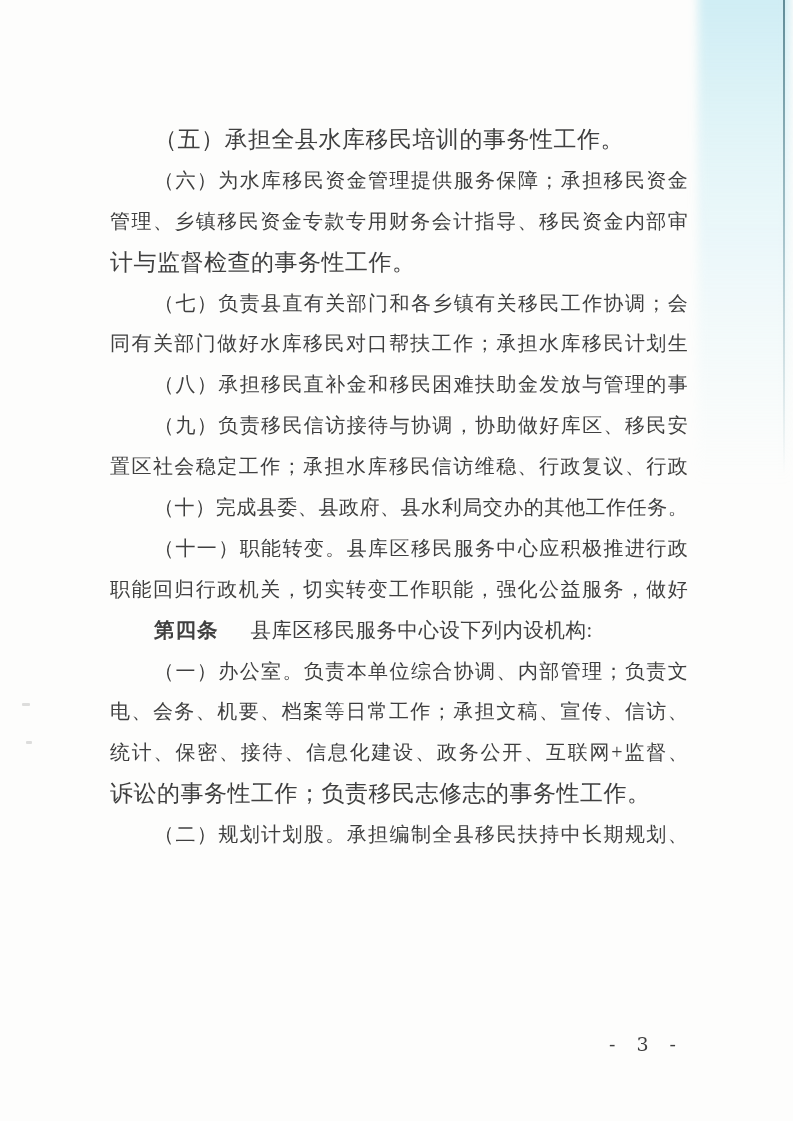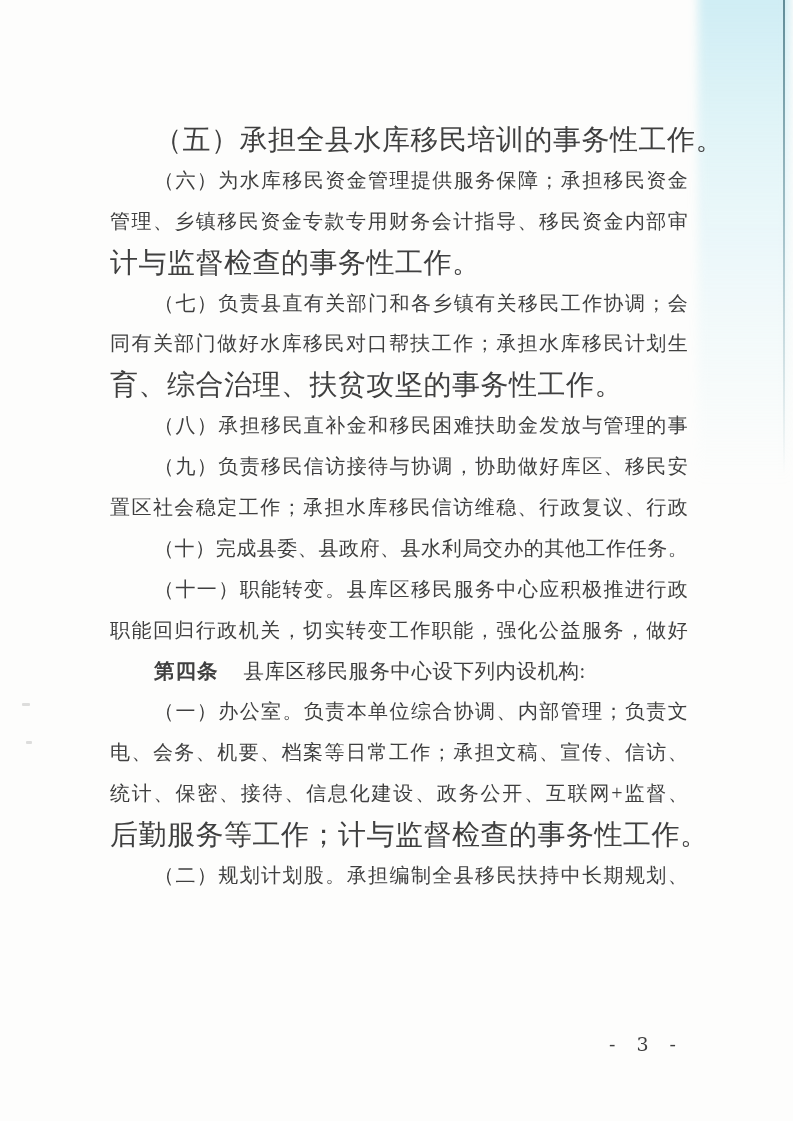--- a/index.html
+++ b/index.html
@@ -26,27 +26,27 @@
       var(--edge,rgba(85,130,142,0.9)),
       rgba(110,155,168,0.45) 60%,
       rgba(140,180,190,0) 100%);
   }
   .speck{position:absolute;background:rgba(110,110,110,0.22);border-radius:1px}
   .speck.s1{left:22px;top:703px;width:8px;height:3px}
   .speck.s2{left:26px;top:741px;width:6px;height:3px}
   .text-block{position:absolute;left:110px;top:126px;width:578px}
   .line{
     height:40.9px;
-    font-size:28px;line-height:27px;letter-spacing:0.5px;
+    font-size:23px;line-height:27px;letter-spacing:0.5px;
     white-space:nowrap;
   }
   .indent{padding-left:44px}
   .just{display:flex;justify-content:space-between;font-size:20px;letter-spacing:0}
   .heading{font-size:20.5px}
-  .heading .num{font-weight:bold;margin-right:25px;letter-spacing:1px}
+  .heading .num{font-weight:bold;margin-right:32px;letter-spacing:1px}
   .page-number{
     position:absolute;top:1033px;left:0;width:679px;text-align:right;
     font-size:19px;letter-spacing:3px;word-spacing:9px;
     color:var(--ink,#3f3f3f);
     font-family:"DejaVu Serif","Liberation Serif",serif;
   }
 </style>
 </head>
 <body>
 
@@ -165,21 +165,20 @@
         <span>承</span>
         <span>担</span>
         <span>水</span>
         <span>库</span>
         <span>移</span>
         <span>民</span>
         <span>计</span>
         <span>划</span>
         <span>生</span>
       </div>
-    <div class="line">育、综合治理、扶贫攻坚的事务性工作。</div>
     <div class="line indent just">
         <span>（</span>
         <span>八</span>
         <span>）</span>
         <span>承</span>
         <span>担</span>
         <span>移</span>
         <span>民</span>
         <span>直</span>
         <span>补</span>
@@ -423,21 +422,21 @@
         <span>开</span>
         <span>、</span>
         <span>互</span>
         <span>联</span>
         <span>网</span>
         <span>+</span>
         <span>监</span>
         <span>督</span>
         <span>、</span>
       </div>
-    <div class="line">后勤服务等工作；计与监督检查的事务性工作。</div>
+    <div class="line">诉讼的事务性工作；负责移民志修志的事务性工作。</div>
     <div class="line indent just">
         <span>（</span>
         <span>二</span>
         <span>）</span>
         <span>规</span>
         <span>划</span>
         <span>计</span>
         <span>划</span>
         <span>股</span>
         <span>。</span>

